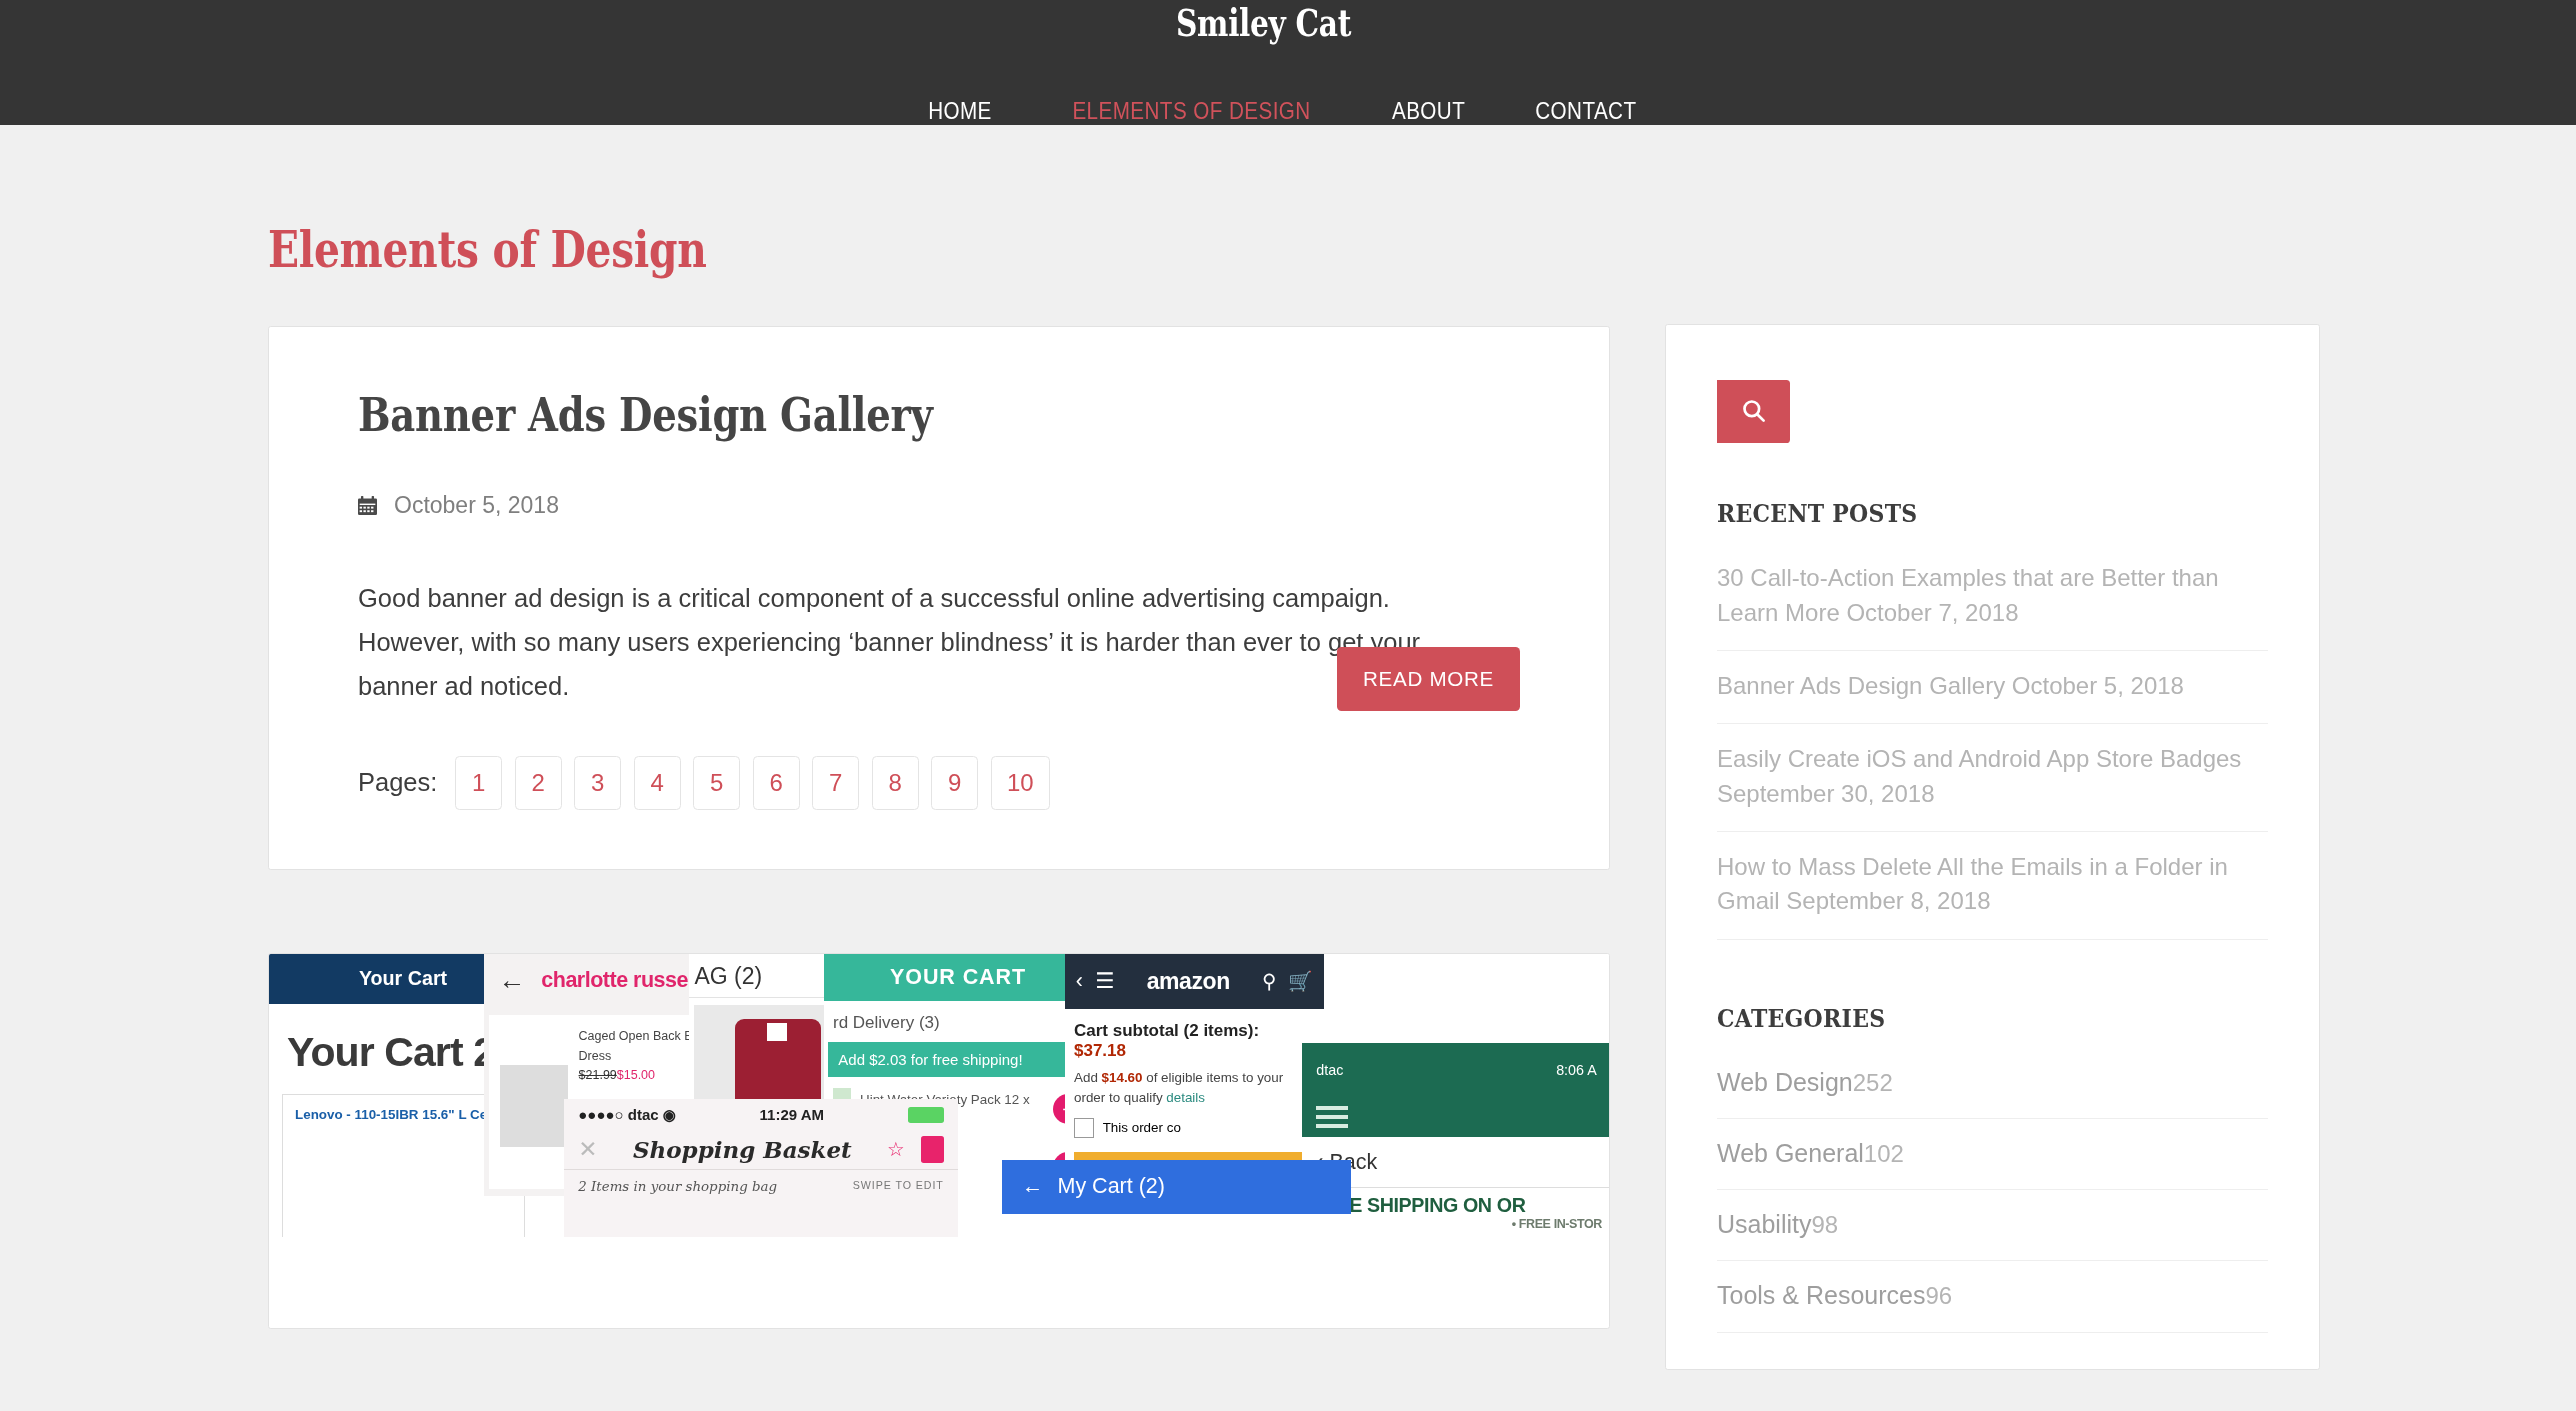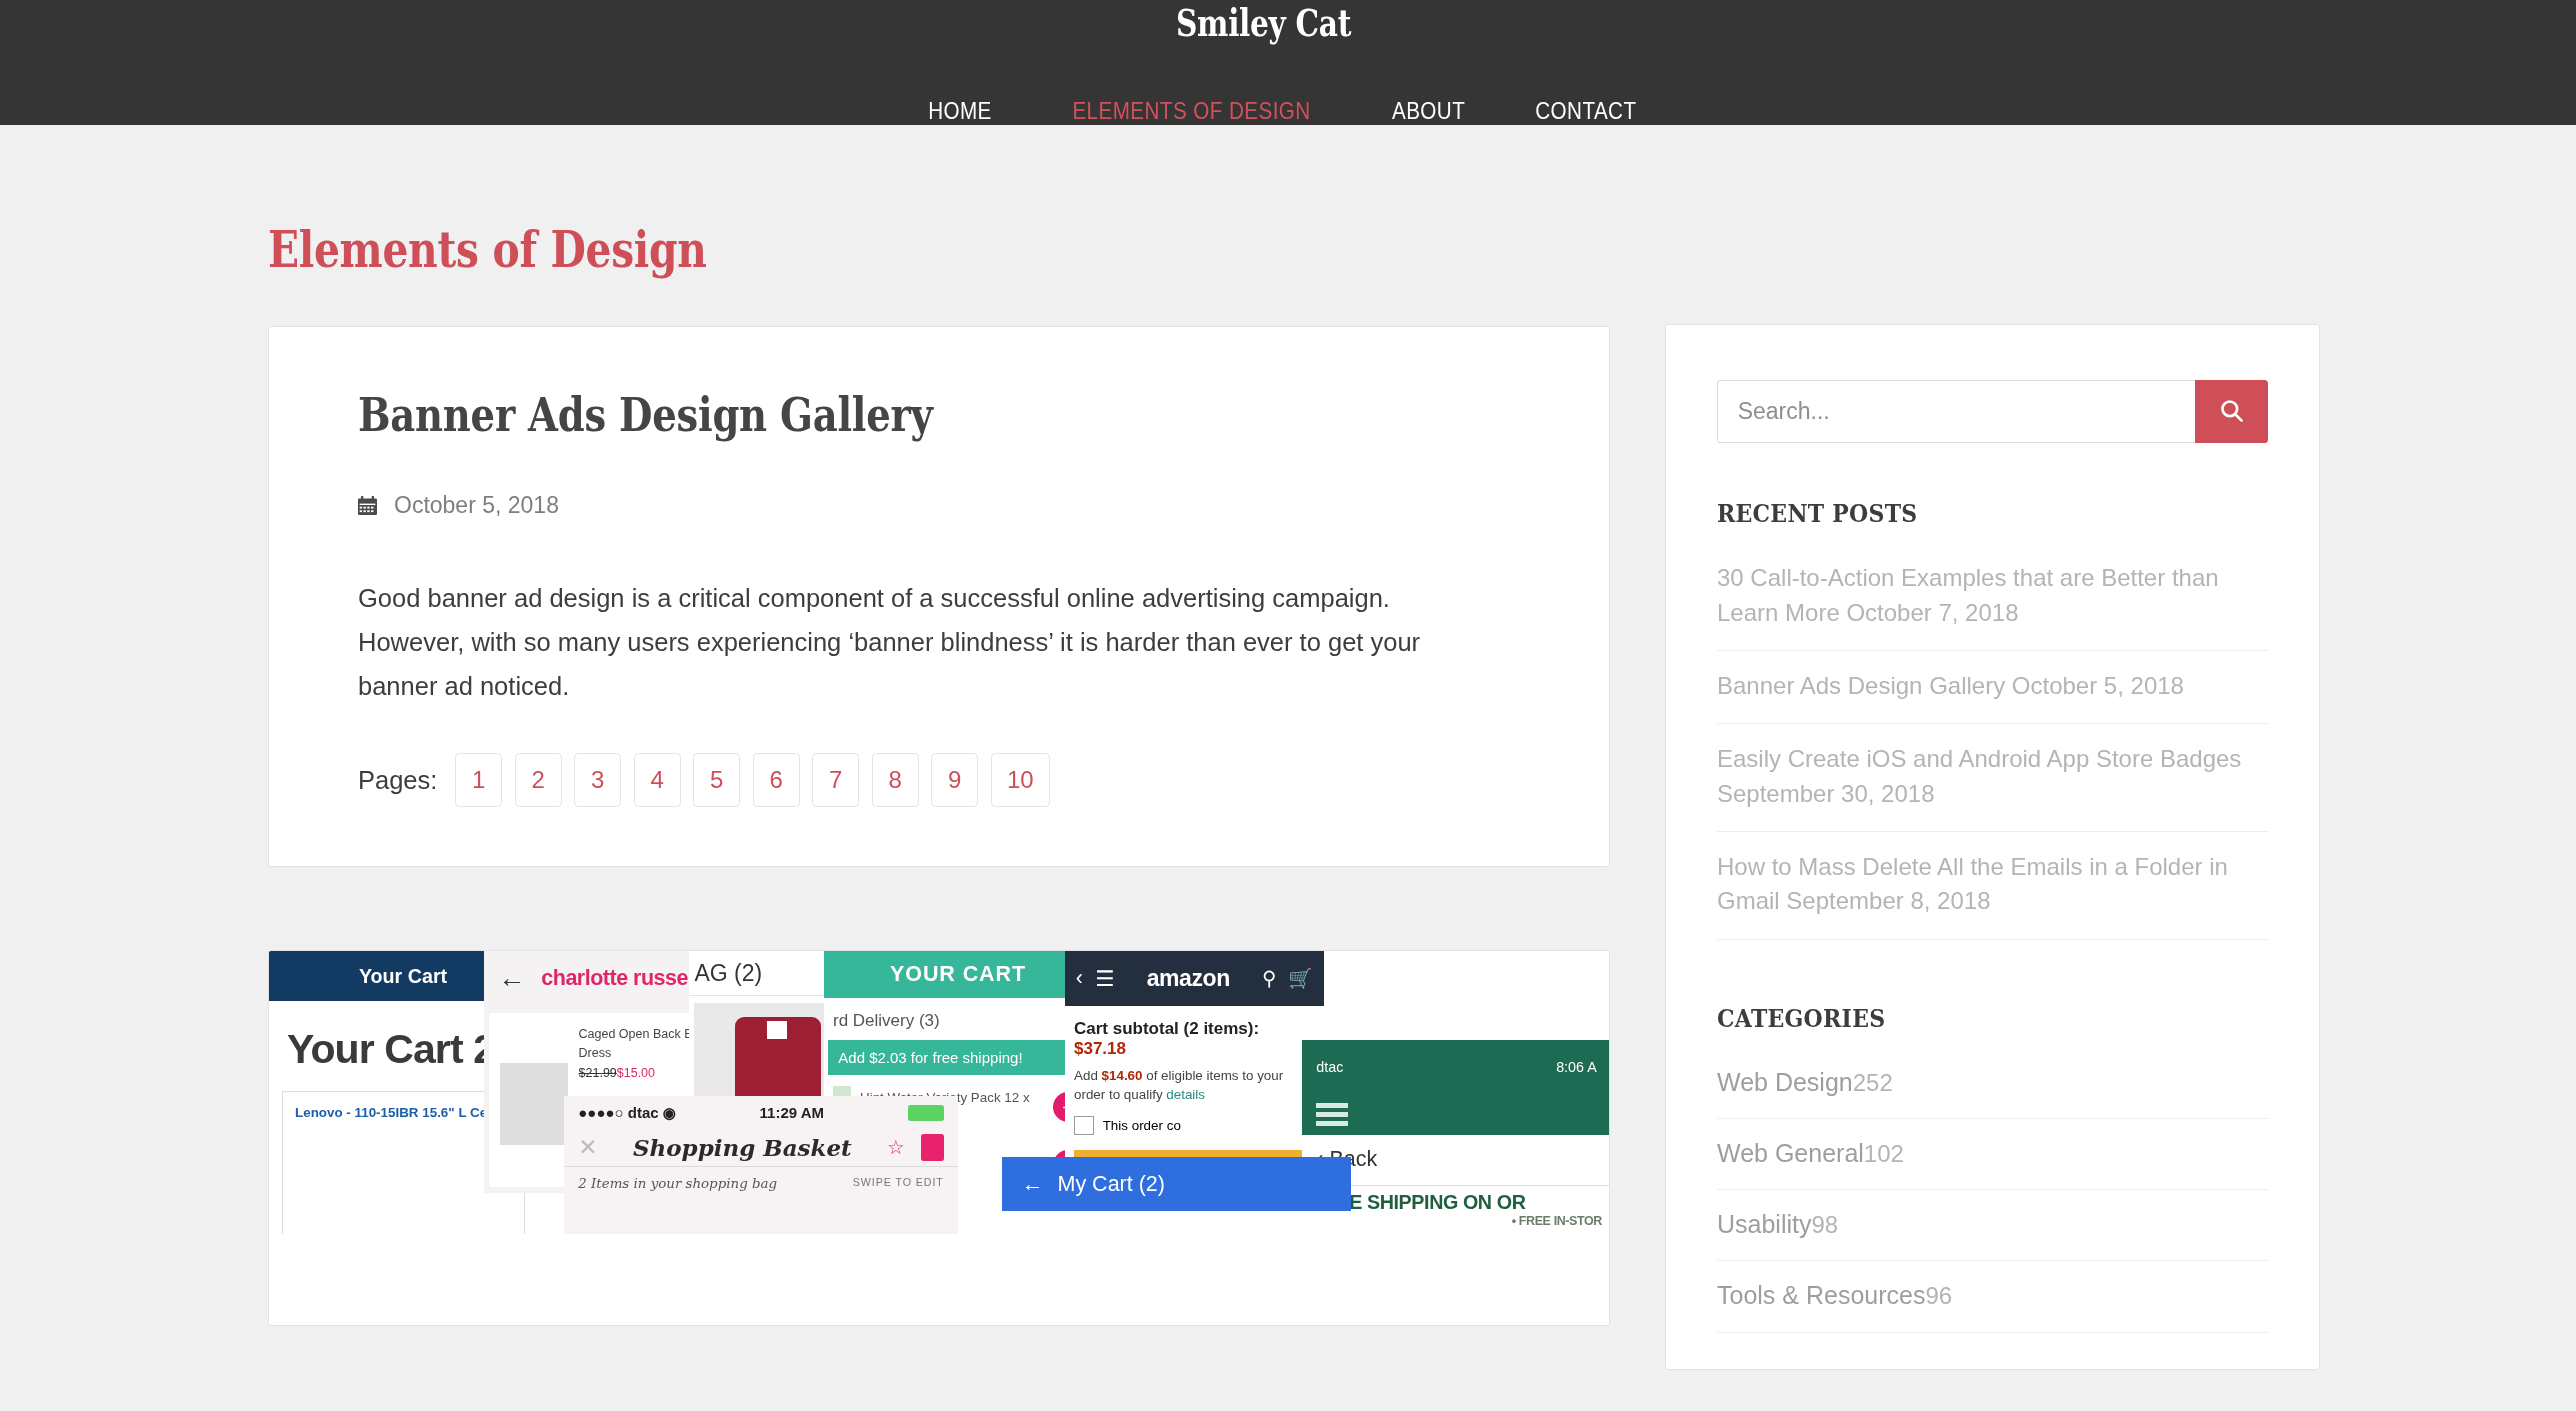--- a/index.html
+++ b/index.html
@@ -360,20 +360,23 @@
             <rect x="7.8" y="12" width="2" height="1.6" fill="#fff"></rect>
             <rect x="11" y="12" width="2" height="1.6" fill="#fff"></rect>
           </svg>
         </span>
         <span>October 5, 2018</span>
       </div>
 
       <div class="body-row">
         <p class="article-body">Good banner ad design is a critical component of a successful online advertising campaign. However, with so many users experiencing ‘banner blindness’ it is harder than ever to get your banner ad noticed.</p>
       </div>
+      <div style="display:flex;justify-content:flex-end;margin-top:-52px;">
+        <button class="read-more">READ MORE</button>
+      </div>
 
       <div class="pages-row">
         <span class="pages-label">Pages:</span>
         <span class="page-num">1</span>
         <span class="page-num">2</span>
         <span class="page-num">3</span>
         <span class="page-num">4</span>
         <span class="page-num">5</span>
         <span class="page-num">6</span>
         <span class="page-num">7</span>
@@ -502,21 +505,20 @@
 
       </div>
     </div>
 
   </main>
 
   <aside class="sidebar-col">
     <div class="card sidebar-card">
 
       <div class="search-row">
-        <input class="search-input" type="text" placeholder="Search..." style="">
         <button class="search-btn">
           <span>
             <svg width="27" height="27" viewBox="0 0 24 24" fill="none" stroke="#ffffff" stroke-width="2.4" stroke-linecap="round">
               <circle cx="10.5" cy="10.5" r="6.5"></circle>
               <line x1="15.5" y1="15.5" x2="21" y2="21"></line>
             </svg>
           </span>
         </button>
       </div>
 

